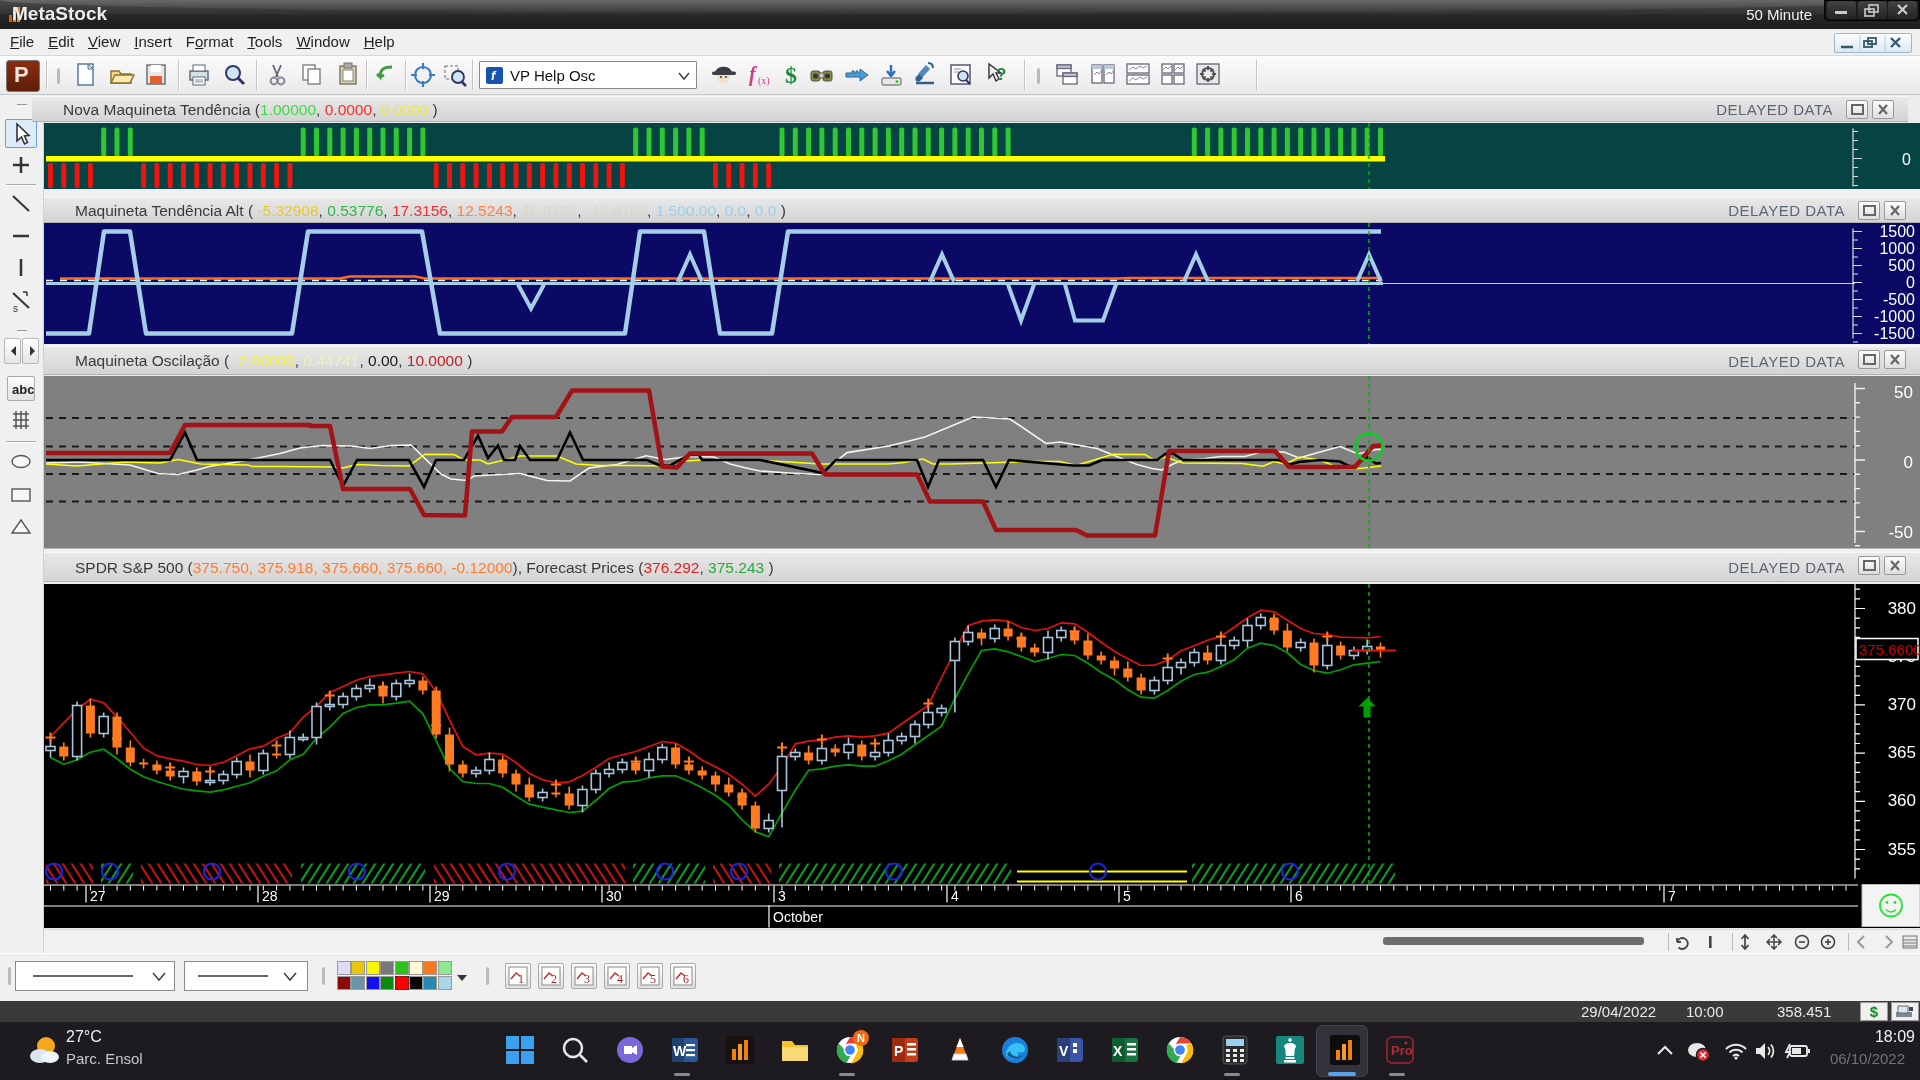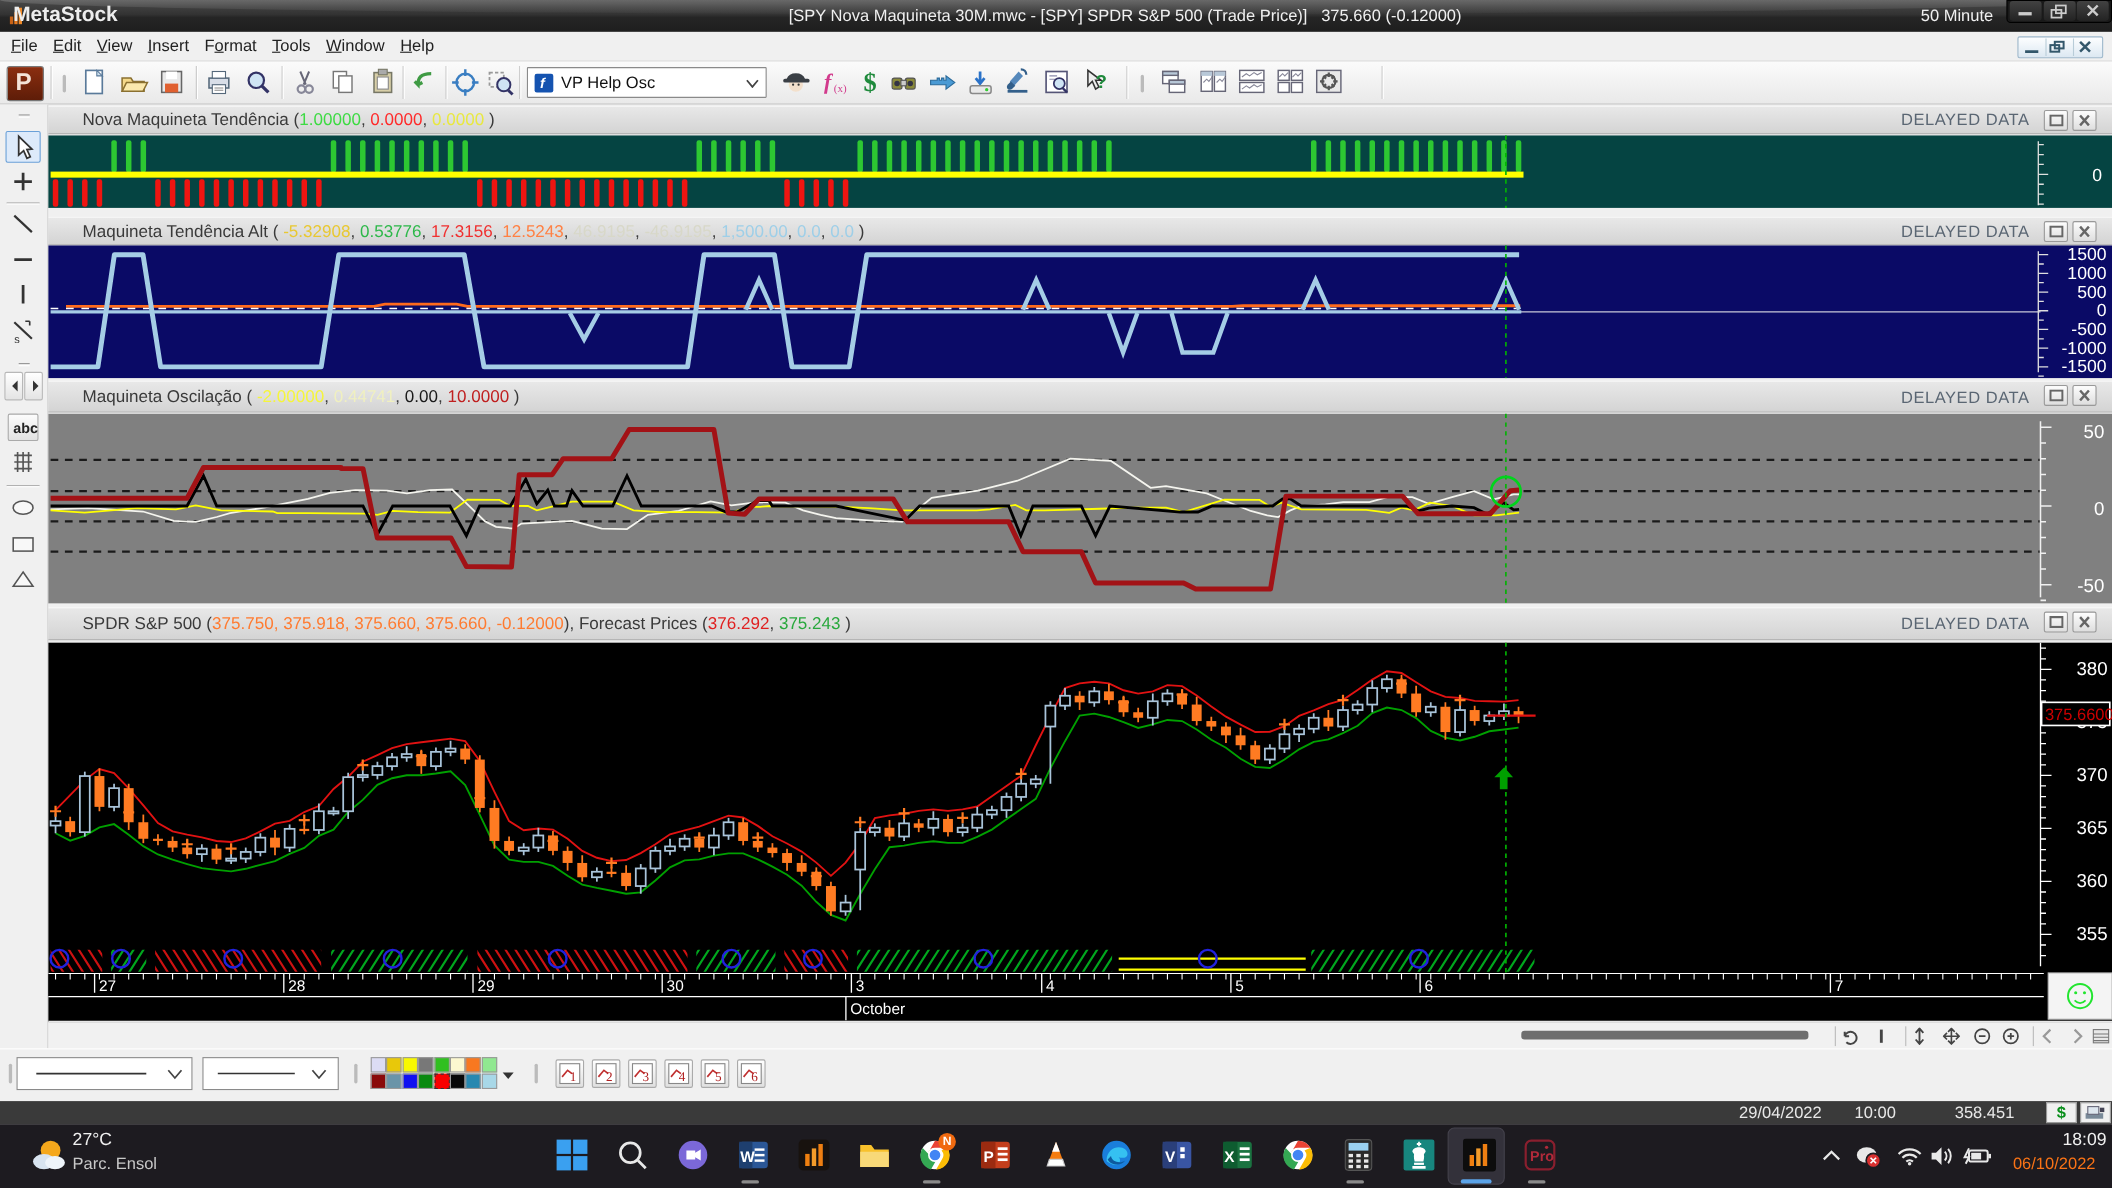--- a/index.html
+++ b/index.html
@@ -12,21 +12,20 @@
 <div class="abs" style="left:0;top:0;width:1920px;height:1080px;background:#ececec"></div>
 
 <div class="abs" style="left:0;top:0;width:1920px;height:29px;background:linear-gradient(180deg,#4a4a4a 0%,#333333 45%,#252525 55%,#1e1e1e 100%)">
   <div class="abs" style="left:0;top:0;width:1920px;height:13px;background:linear-gradient(180deg,rgba(255,255,255,0.17),rgba(255,255,255,0.02));border-radius:0 0 50% 50%/0 0 100% 100%"></div>
   <svg class="abs" style="left:8px;top:5px" width="16" height="18">
       <rect x="1" y="10" width="3" height="7" fill="#c96316"></rect>
       <rect x="5" y="6" width="3" height="11" fill="#e87a1e"></rect>
       <rect x="9" y="2" width="3" height="15" fill="#f08b2a"></rect>
     </svg>
   <div class="abs" style="left:12px;top:3px;font-size:19px;color:#ededed;font-weight:bold;letter-spacing:0px">MetaStock</div>
-  <div class="abs" style="left:717px;top:6px;font-size:15px;color:#f0f0f0">[SPY Nova Maquineta 30M.mwc - [SPY] SPDR S&amp;P 500 (Trade Price)]&nbsp;&nbsp;&nbsp;375.660 (-0.12000)</div>
   <div class="abs" style="right:108px;top:6px;font-size:15px;color:#f0f0f0">50 Minute</div>
   <div class="abs" style="right:0px;top:0;width:96px;height:21px;background:#191919;border-radius:0 0 4px 4px;border:1px solid #000"></div>
   <div class="abs" style="right:64px;top:1px;width:29px;height:18px;background:linear-gradient(#424242,#232323);border-radius:3px"></div>
   <div class="abs" style="right:33px;top:1px;width:29px;height:18px;background:linear-gradient(#424242,#232323);border-radius:3px"></div>
   <div class="abs" style="right:3px;top:1px;width:29px;height:18px;background:linear-gradient(#424242,#232323);border-radius:3px"></div>
   <svg class="abs" style="right:64px;top:1px" width="29" height="18">
       <rect x="8" y="10" width="12" height="3" fill="#ccc"></rect>
     </svg>
   <svg class="abs" style="right:33px;top:1px" width="29" height="18">
       <rect x="11" y="4" width="9" height="7" fill="none" stroke="#ccc" stroke-width="1.6"></rect>
@@ -266,21 +265,21 @@
   </svg>
 <div class="abs" style="left:5px;top:480px;width:32px;height:29px;border-radius:2px"></div>
 <svg class="abs" style="left:5px;top:480px" width="32" height="29">
     <rect x="7" y="9" width="18" height="12" fill="#f8f8f8" stroke="#555" stroke-width="1.4"></rect>
   </svg>
 <div class="abs" style="left:5px;top:512px;width:32px;height:29px;border-radius:2px"></div>
 <svg class="abs" style="left:5px;top:512px" width="32" height="29">
     <path d="M16 8 L25 21 H7 Z" fill="#f8f8f8" stroke="#555" stroke-width="1.4"></path>
   </svg>
 
-<div style="position:absolute;left:44px;top:95.5px;width:1876px;height:26px;background:linear-gradient(#e8e8e8,#d4d4d4);border-top:1px solid #f8f8f8;border-bottom:1px solid #b0b0b0">
+<div style="position:absolute;left:32px;top:95.5px;width:1876px;height:26px;background:linear-gradient(#e8e8e8,#d4d4d4);border-top:1px solid #f8f8f8;border-bottom:1px solid #b0b0b0">
   <div style="position:absolute;left:31px;top:4px;font-size:15.5px;color:#3a3a3a;white-space:nowrap"><span style="color:#3a3a3a">Nova Maquineta Tendência (</span><span style="color:#3ddb43">1.00000</span><span style="color:#3a3a3a">, </span><span style="color:#ff2a2a">0.0000</span><span style="color:#3a3a3a">, </span><span style="color:#e8e840">0.0000</span><span style="color:#3a3a3a"> )</span></div>
   <div style="position:absolute;right:75px;top:4px;font-size:15px;color:#5a6673;letter-spacing:0.5px">DELAYED DATA</div>
   <div class="hbtn" style="right:40px">
       <svg width="13" height="11">
         <rect x="1" y="1" width="11" height="9" fill="none" stroke="#666" stroke-width="2"></rect>
       </svg>
     </div>
   <div class="hbtn" style="right:14px">
       <svg width="12" height="11">
         <path d="M2 1 L10 10 M10 1 L2 10" stroke="#666" stroke-width="2.2"></path>
@@ -1053,14 +1052,14 @@
       <path d="M2 7 v6 h4 l5 5 v-16 l-5 5 z" fill="#e8e8e8"></path>
       <path d="M14 6 a6 6 0 0 1 0 8 M17 3.5 a10 10 0 0 1 0 13" stroke="#e8e8e8" stroke-width="1.8" fill="none"></path>
     </svg>
 <svg class="abs" style="left:1784px;top:20px" width="28" height="18">
       <rect x="6" y="4" width="17" height="10" rx="2" fill="none" stroke="#e8e8e8" stroke-width="1.8"></rect>
       <rect x="23.5" y="7" width="2.5" height="4" fill="#e8e8e8"></rect>
       <rect x="8" y="6" width="9" height="6" fill="#e8e8e8"></rect>
       <path d="M6 2 l-4 8 h4 l-3 6" stroke="#e8e8e8" stroke-width="1.8" fill="none"></path>
     </svg>
 <div class="abs" style="left:1845px;top:6px;width:70px;font-size:16px;color:#f0f0f0;text-align:right">18:09</div>
-<div class="abs" style="left:1820px;top:28px;width:85px;font-size:15px;color:#f97316;text-align:right">06/10/2022</div>
+<div class="abs" style="left:1820px;top:28px;width:85px;font-size:15px;color:#737373;text-align:right">06/10/2022</div>
 </div>
 
 </body></html>

